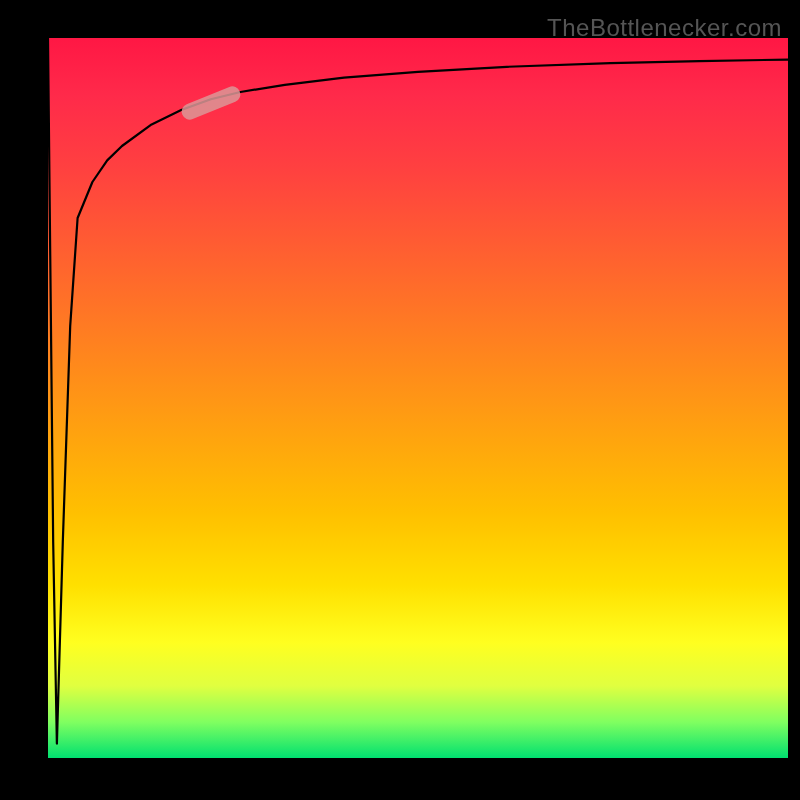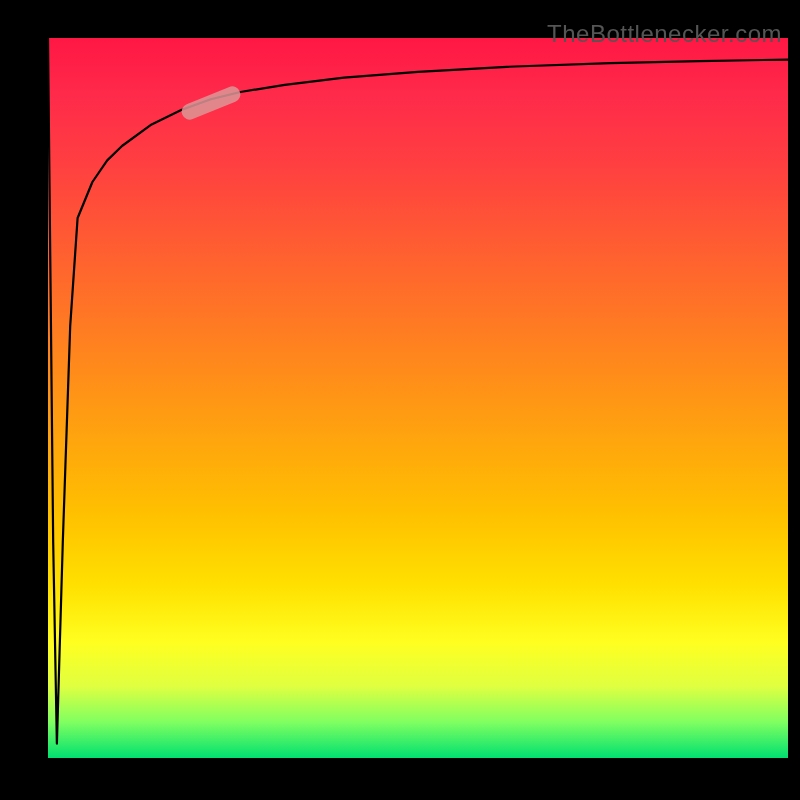--- a/index.html
+++ b/index.html
@@ -6,21 +6,21 @@
   body {
     width: 800px;
     height: 800px;
     background: #000;
     position: relative;
     font-family: Arial, Helvetica, sans-serif;
     overflow: hidden;
   }
   .watermark {
     position: absolute;
-    top: 20px;
+    top: 14px;
     right: 18px;
     color: #555;
     font-size: 24px;
     font-weight: 400;
     letter-spacing: 0.5px;
     z-index: 10;
   }
   .plot-area {
     position: absolute;
     left: 48px;

